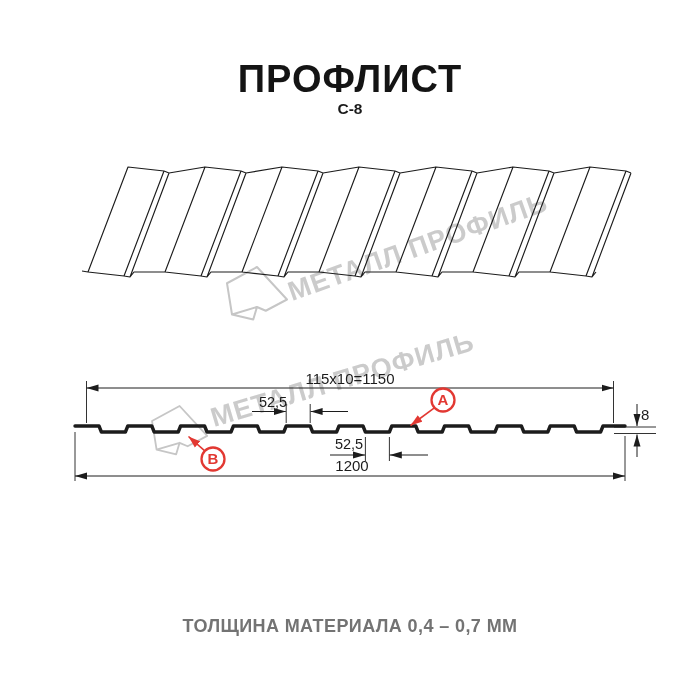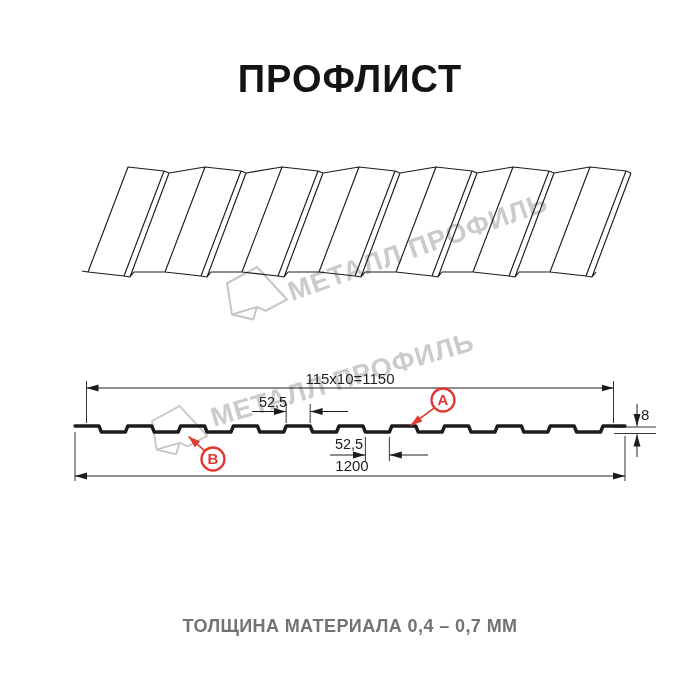--- a/index.html
+++ b/index.html
@@ -25,20 +25,21 @@
   .wmtxt{fill:var(--wm,#c6c6c6);font-size:27px;font-weight:700;letter-spacing:1px;opacity:.9;}
   .mk-black{fill:var(--line,#1c1c1c);}
   .mk-red{fill:var(--red,#e23832);}
 </style>
 </head>
 <body>
 
 <div class="page" style="--line: #1c1c1c; --red: #e23832; --wm: #c6c6c6;">
 
   <div class="title">ПРОФЛИСТ</div>
+  <div class="subtitle">С-8</div>
 
   <svg class="diagram" width="700" height="700" viewBox="0 0 700 700">
     <defs>
       <path id="mp-logo" d="M24,0 L0,13 L4,38 L21,42 L24,32 L31,35 L48,26 Z M4,38 L24,32"></path>
       <marker id="mkB" markerUnits="userSpaceOnUse" markerWidth="13" markerHeight="9" refX="12" refY="4.5" orient="auto">
         <path class="mk-black" d="M0,1 L12,4.5 L0,8 Z"></path>
       </marker>
       <marker id="mkR" markerUnits="userSpaceOnUse" markerWidth="13" markerHeight="9" refX="12" refY="4.5" orient="auto">
         <path class="mk-red" d="M0,0.5 L12,4.5 L0,8.5 Z"></path>
       </marker>

